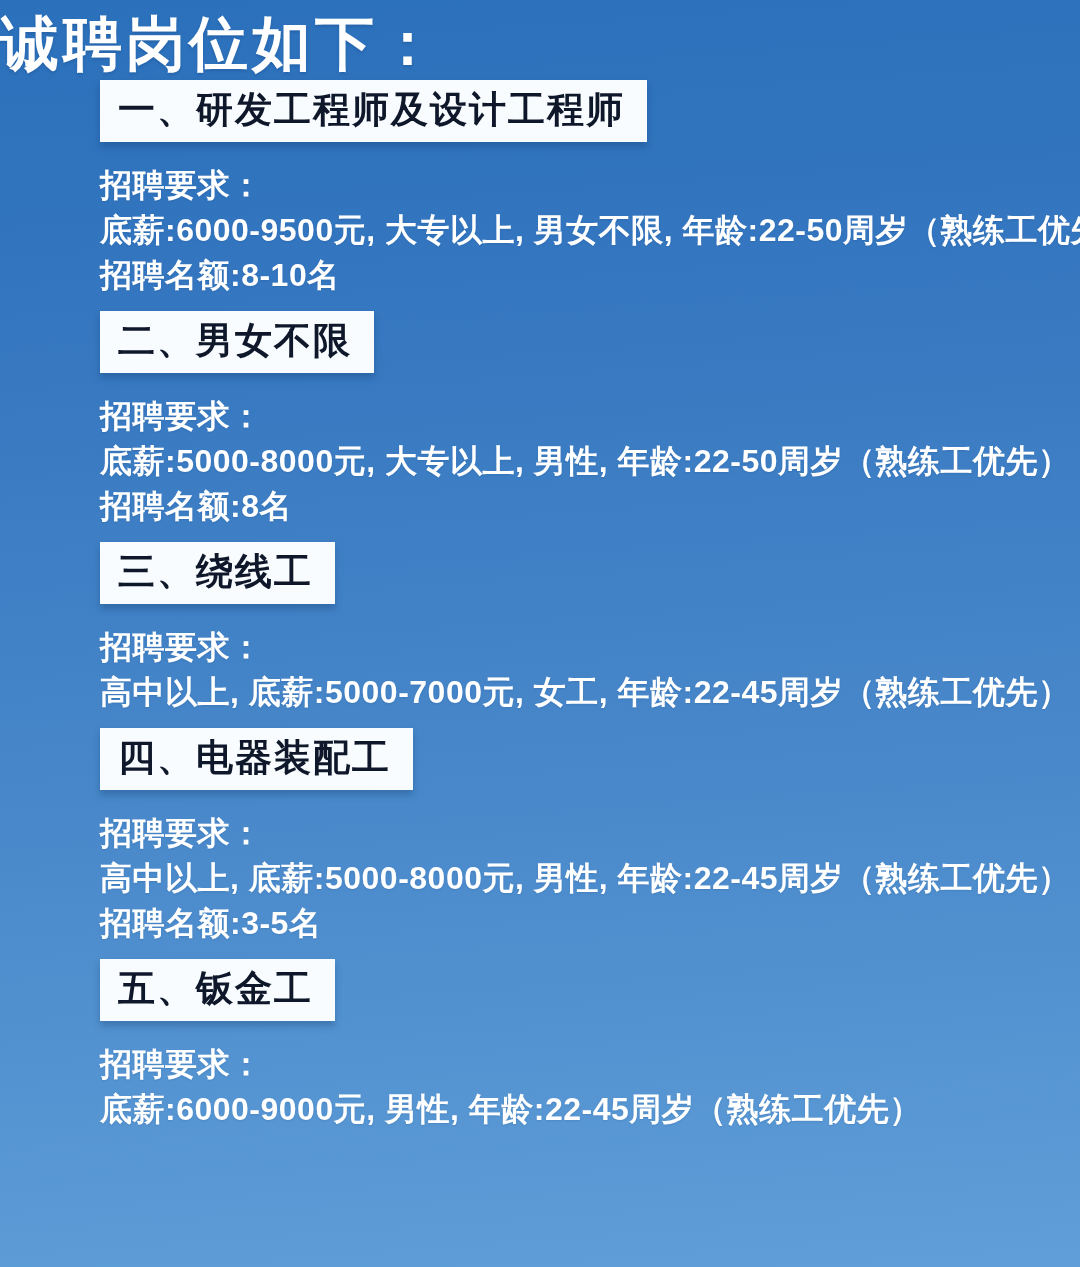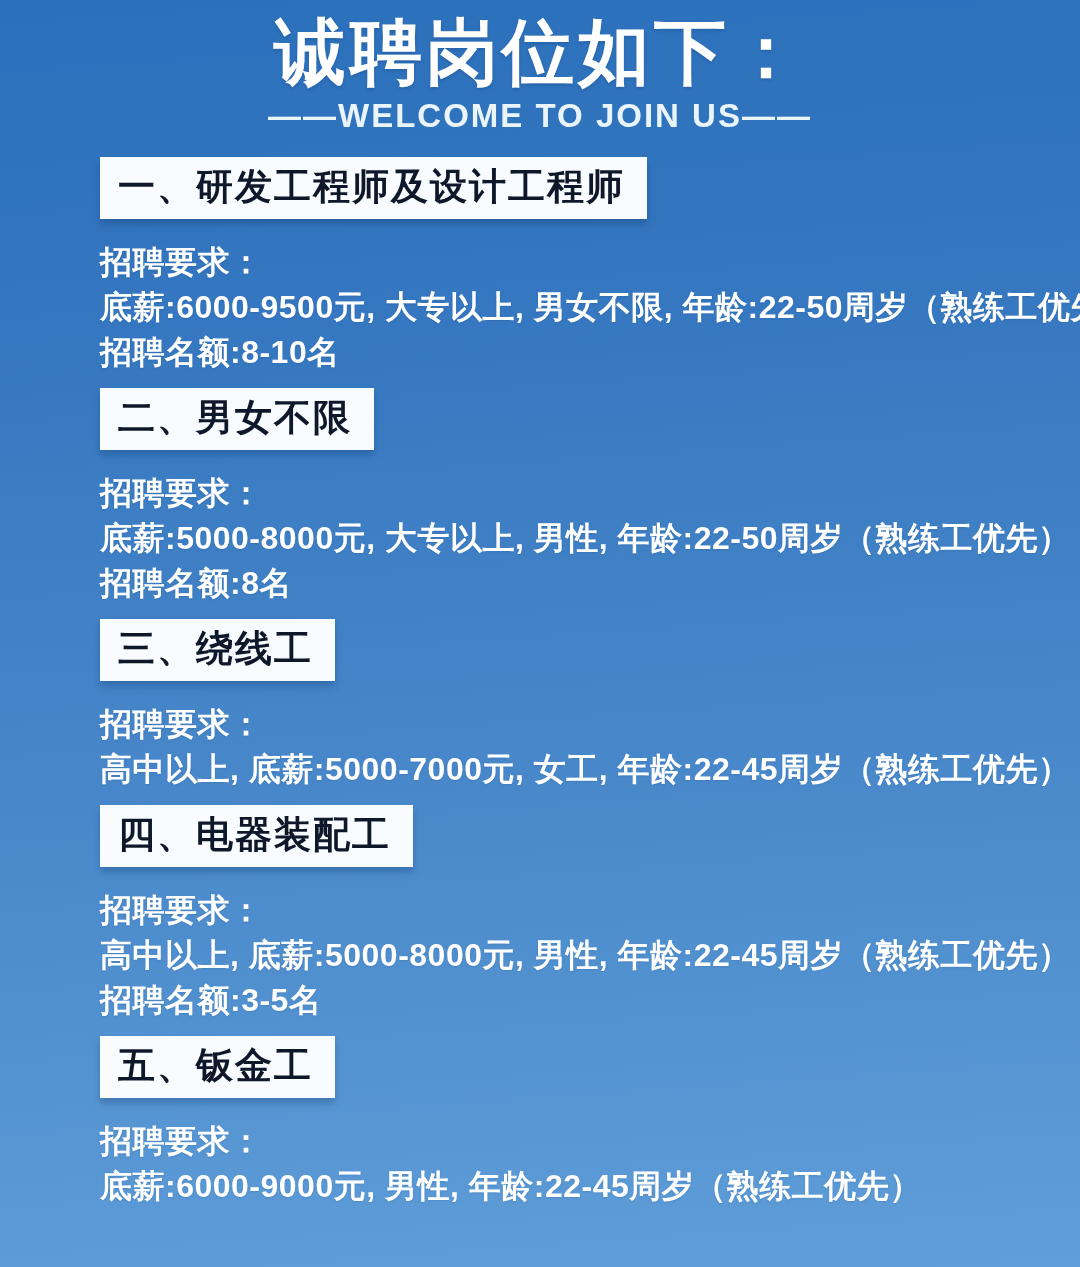--- a/index.html
+++ b/index.html
@@ -9,23 +9,23 @@
     font-weight: bold;
   }
   .poster {
     width: 1080px;
     height: 1267px;
     overflow: hidden;
     background: linear-gradient(176deg, #2b70bb 0%, #3577c0 25%, #4585c8 55%, #5f9ed8 100%);
     padding-top: 10px;
   }
   .poster-title {
-    text-align: center;
+    text-align: left;
     color: #ffffff;
-    font-size: 72px;
+    font-size: 59px;
     letter-spacing: 4px;
     line-height: 1.18;
     text-shadow: 0 2px 3px rgba(0, 40, 90, 0.18);
   }
   .poster-subtitle {
     text-align: center;
     color: #eaf4fb;
     font-size: 33px;
     letter-spacing: 2px;
     margin-top: 2px;
@@ -54,21 +54,20 @@
     text-shadow: 0 1px 2px rgba(0, 40, 90, 0.12);
     white-space: nowrap;
   }
 </style>
 </head>
 <body>
 
 <div class="poster">
 
   <h1 class="poster-title">诚聘岗位如下：</h1>
-  <div class="poster-subtitle">——WELCOME TO JOIN US——</div>
 
   <section class="job">
     <div class="job-header">一、研发工程师及设计工程师</div>
     <p>招聘要求：</p>
     <p>底薪:6000-9500元, 大专以上, 男女不限, 年龄:22-50周岁（熟练工优先）</p>
     <p>招聘名额:8-10名</p>
   </section>
 
   <section class="job">
     <div class="job-header">二、男女不限</div>

